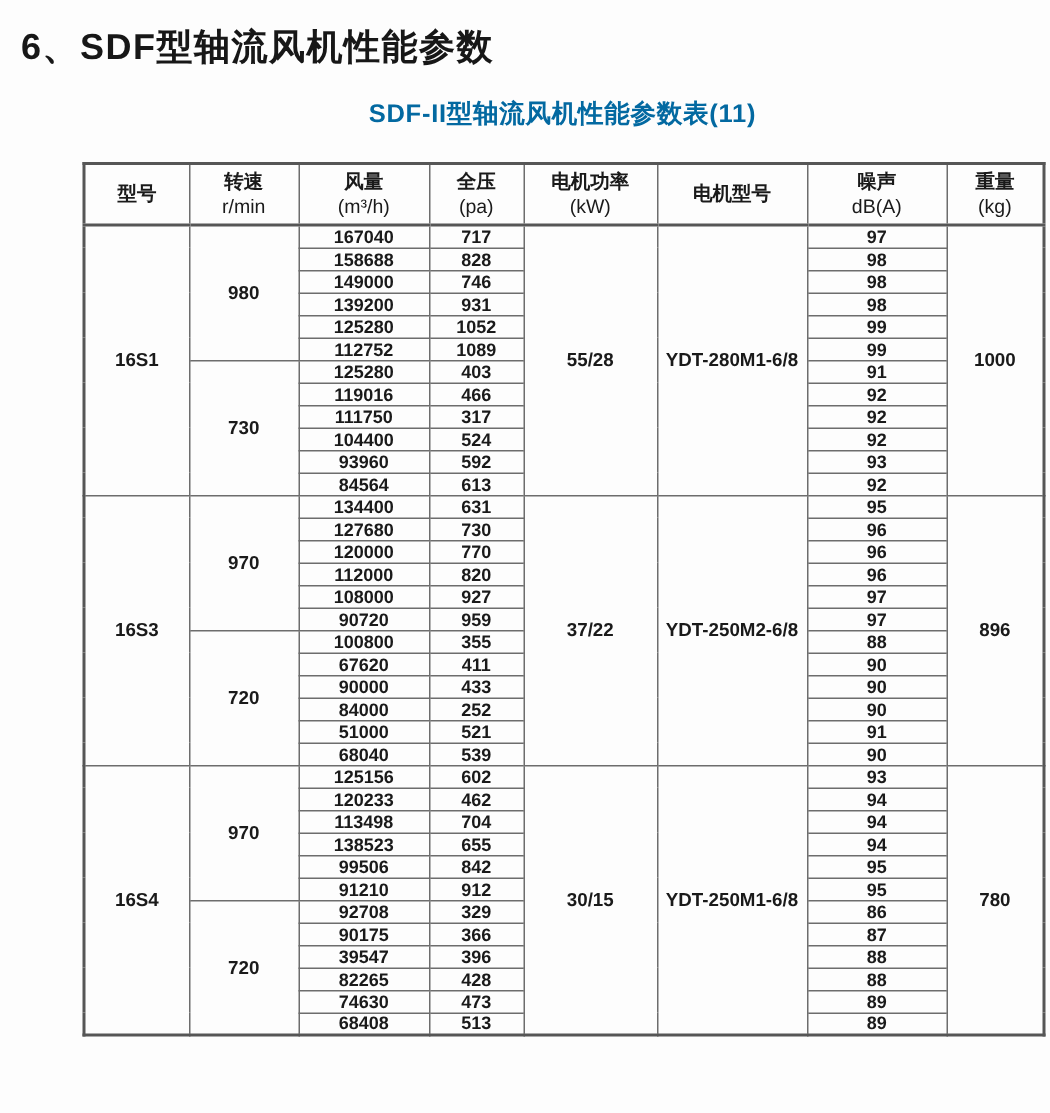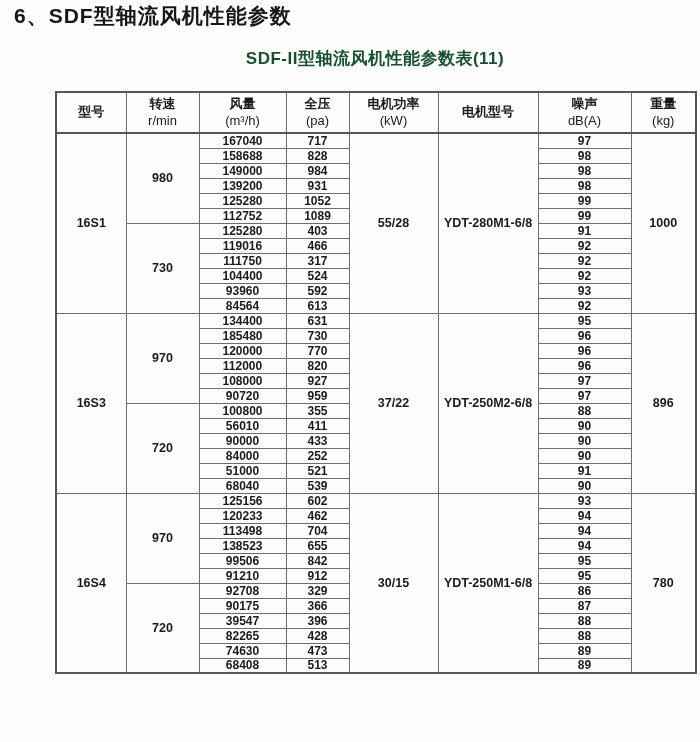--- a/index.html
+++ b/index.html
@@ -5,35 +5,35 @@
   * { margin: 0; padding: 0; box-sizing: border-box; }
   html, body {
     width: 700px;
     background: #fdfdfd;
     color: #1a1a1a;
     font-family: "Liberation Sans", "DejaVu Sans", sans-serif;
   }
   body { height: 742px; overflow: hidden; }
 
   .page-title {
-    margin: 2px 0 0 14px;
-    font-size: 21px;
+    margin: 15px 0 0 14px;
+    font-size: 24px;
     font-weight: 700;
     letter-spacing: 1px;
     color: #171717;
   }
   .table-title {
     margin-top: 17px;
     width: 640px;
     margin-left: 55px;
     text-align: center;
     font-size: 17px;
     font-weight: 700;
     letter-spacing: 0.5px;
-    color: #14532d;
+    color: #0369a1;
   }
 
   .spec-table {
     margin: 21px 4px 0 55px;
     width: 640px;
     border-collapse: collapse;
     table-layout: fixed;
     border: 2px solid #565656;
   }
   .spec-table th, .spec-table td {
@@ -107,21 +107,21 @@
         <td>97</td>
         <td rowspan="12" class="merged-cell">1000</td>
       </tr>
       <tr>
         <td>158688</td>
         <td>828</td>
         <td>98</td>
       </tr>
       <tr>
         <td>149000</td>
-        <td>984</td>
+        <td>746</td>
         <td>98</td>
       </tr>
       <tr>
         <td>139200</td>
         <td>931</td>
         <td>98</td>
       </tr>
       <tr>
         <td>125280</td>
         <td>1052</td>
@@ -167,21 +167,21 @@
         <td rowspan="12" class="merged-cell">16S3</td>
         <td rowspan="6" class="merged-cell">970</td>
         <td>134400</td>
         <td>631</td>
         <td rowspan="12" class="merged-cell">37/22</td>
         <td rowspan="12" class="merged-cell">YDT-250M2-6/8</td>
         <td>95</td>
         <td rowspan="12" class="merged-cell">896</td>
       </tr>
       <tr>
-        <td>185480</td>
+        <td>127680</td>
         <td>730</td>
         <td>96</td>
       </tr>
       <tr>
         <td>120000</td>
         <td>770</td>
         <td>96</td>
       </tr>
       <tr>
         <td>112000</td>
@@ -198,21 +198,21 @@
         <td>959</td>
         <td>97</td>
       </tr>
       <tr>
         <td rowspan="6" class="merged-cell">720</td>
         <td>100800</td>
         <td>355</td>
         <td>88</td>
       </tr>
       <tr>
-        <td>56010</td>
+        <td>67620</td>
         <td>411</td>
         <td>90</td>
       </tr>
       <tr>
         <td>90000</td>
         <td>433</td>
         <td>90</td>
       </tr>
       <tr>
         <td>84000</td>

